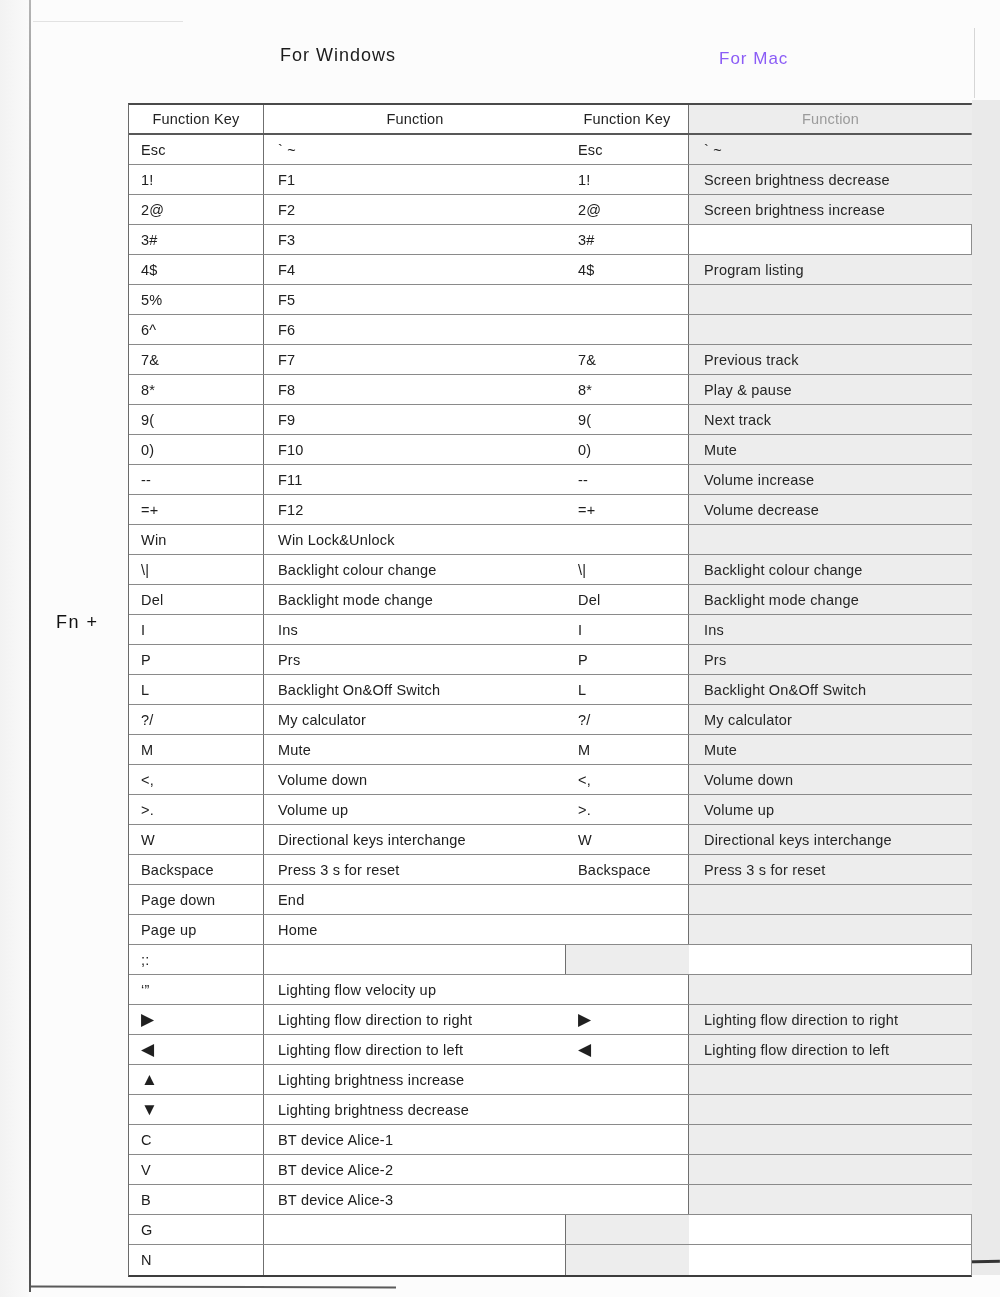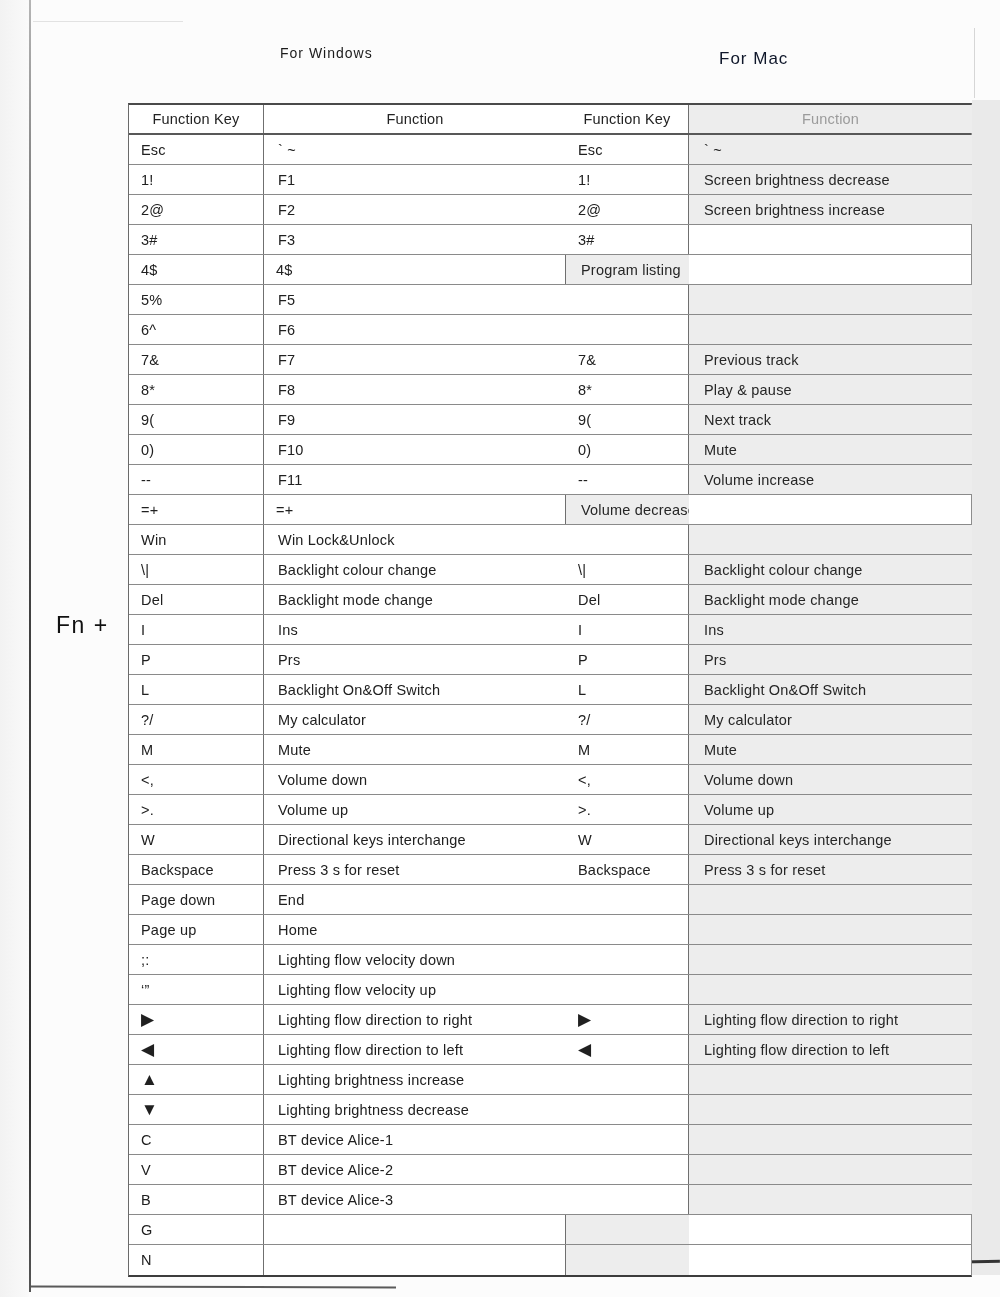--- a/index.html
+++ b/index.html
@@ -23,24 +23,24 @@
     background:linear-gradient(90deg,#f2f2f2,#fafafa);}
   .edge-line-left{position:absolute;left:29px;top:0;width:2px;height:1292px;
     background:linear-gradient(#b5b5b5,#4a4a4a 30%,#2f2f2f 85%,#555);}
   .corner-faint{position:absolute;left:33px;top:21px;width:150px;height:1px;background:#e2e2e2;}
   .right-edge-faint{position:absolute;left:974px;top:28px;width:1px;height:70px;background:#d6d6d6;}
   .right-tint{position:absolute;left:972px;top:100px;width:28px;height:1175px;background:#eaeaea;}
   .bottom-line-left{position:absolute;left:31px;top:1286px;width:365px;height:2px;background:#5a5a5a;transform:rotate(.15deg);}
   .bottom-line-right{position:absolute;left:420px;top:1271px;width:580px;height:3px;background:#333;
     transform:rotate(-1.1deg);transform-origin:left center;}
 
-  .title{position:absolute;font-size:14px;letter-spacing:1px;}
+  .title{position:absolute;font-size:18px;letter-spacing:1px;}
   .title-windows{left:280px;top:45px;color:#1b1b1b;}
-  .title-mac{left:719px;top:49px;color:#0f172a;font-size:17px;}
-  .fn-label{position:absolute;left:56px;top:612px;font-size:23px;color:#111;letter-spacing:1.5px;}
+  .title-mac{left:719px;top:49px;color:#8b5cf6;font-size:17px;}
+  .fn-label{position:absolute;left:56px;top:612px;font-size:18px;color:#111;letter-spacing:1.5px;}
 
   .func-table{
     position:absolute;left:128px;top:103px;width:844px;
     border-top:2px solid var(--outer-border);
     border-left:1px solid #6a6a6a;
     border-right:1px solid #8d8d8d;
     border-bottom:2px solid #3c3c3c;
     background:#fff;
   }
   .t-row{
@@ -102,20 +102,21 @@
     <div class="cell cc">2@</div>
     <div class="cell cd">Screen brightness increase</div>
   </div>
       <div class="t-row">
     <div class="cell ca">3#</div>
     <div class="cell cb">F3</div>
     <div class="cell cc">3#</div>
   </div>
       <div class="t-row">
     <div class="cell ca">4$</div>
+    <div class="cell cb">F4</div>
     <div class="cell cc">4$</div>
     <div class="cell cd">Program listing</div>
   </div>
       <div class="t-row">
     <div class="cell ca">5%</div>
     <div class="cell cb">F5</div>
     <div class="cell cc"></div>
     <div class="cell cd"></div>
   </div>
       <div class="t-row">
@@ -149,20 +150,21 @@
     <div class="cell cd">Mute</div>
   </div>
       <div class="t-row">
     <div class="cell ca">--</div>
     <div class="cell cb">F11</div>
     <div class="cell cc">--</div>
     <div class="cell cd">Volume increase</div>
   </div>
       <div class="t-row">
     <div class="cell ca">=+</div>
+    <div class="cell cb">F12</div>
     <div class="cell cc">=+</div>
     <div class="cell cd">Volume decrease</div>
   </div>
       <div class="t-row">
     <div class="cell ca">Win</div>
     <div class="cell cb">Win Lock&amp;Unlock</div>
     <div class="cell cc"></div>
     <div class="cell cd"></div>
   </div>
       <div class="t-row">
@@ -238,21 +240,20 @@
     <div class="cell cd"></div>
   </div>
       <div class="t-row">
     <div class="cell ca">Page up</div>
     <div class="cell cb">Home</div>
     <div class="cell cc"></div>
     <div class="cell cd"></div>
   </div>
       <div class="t-row">
     <div class="cell ca">;:</div>
-    <div class="cell cb">Lighting flow velocity down</div>
     <div class="cell cc"></div>
     <div class="cell cd"></div>
   </div>
       <div class="t-row">
     <div class="cell ca">‘”</div>
     <div class="cell cb">Lighting flow velocity up</div>
     <div class="cell cc"></div>
     <div class="cell cd"></div>
   </div>
       <div class="t-row">

